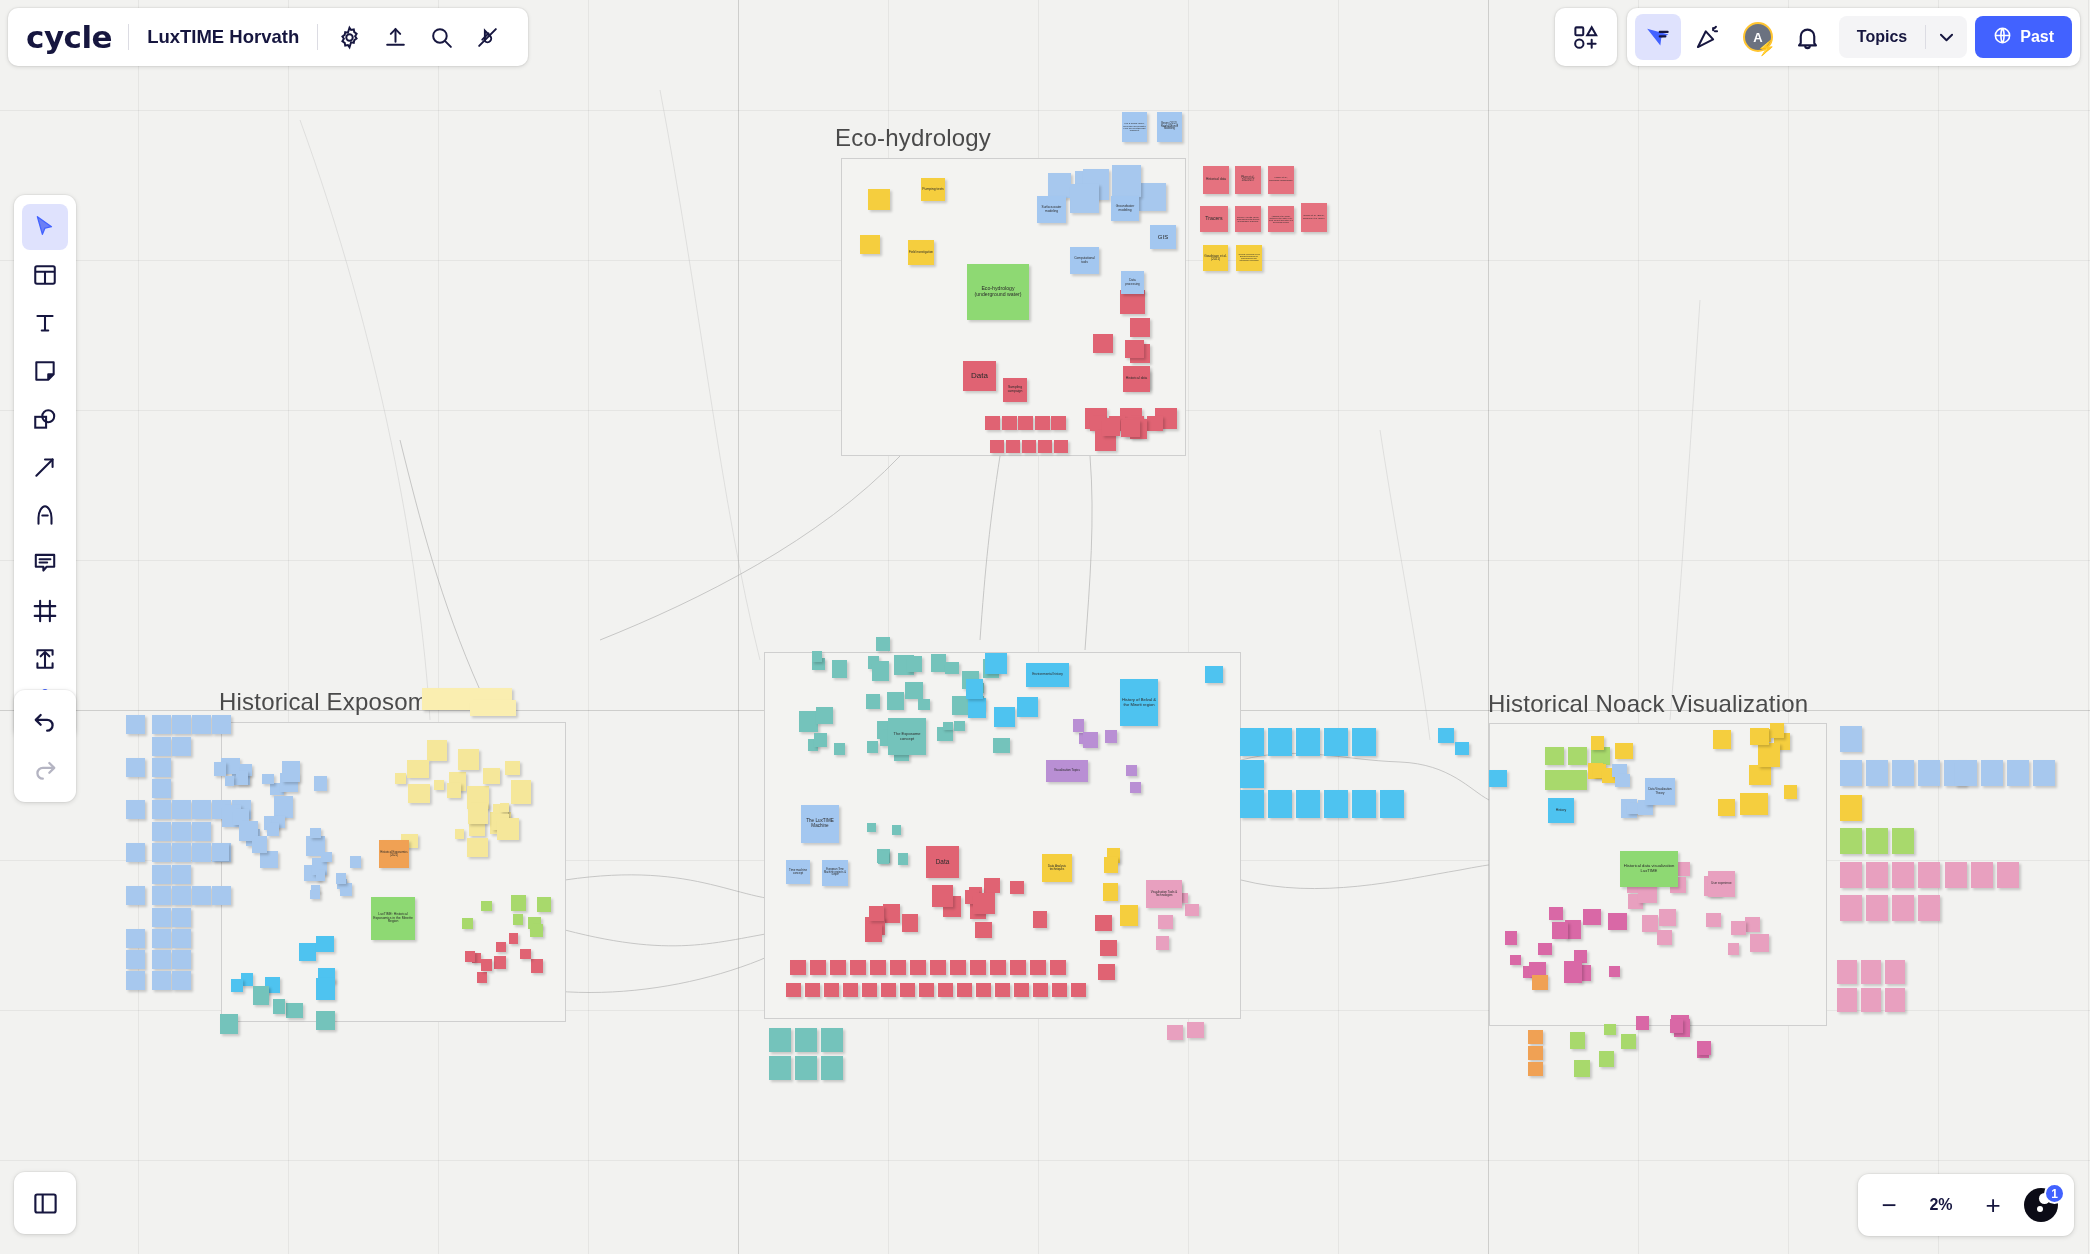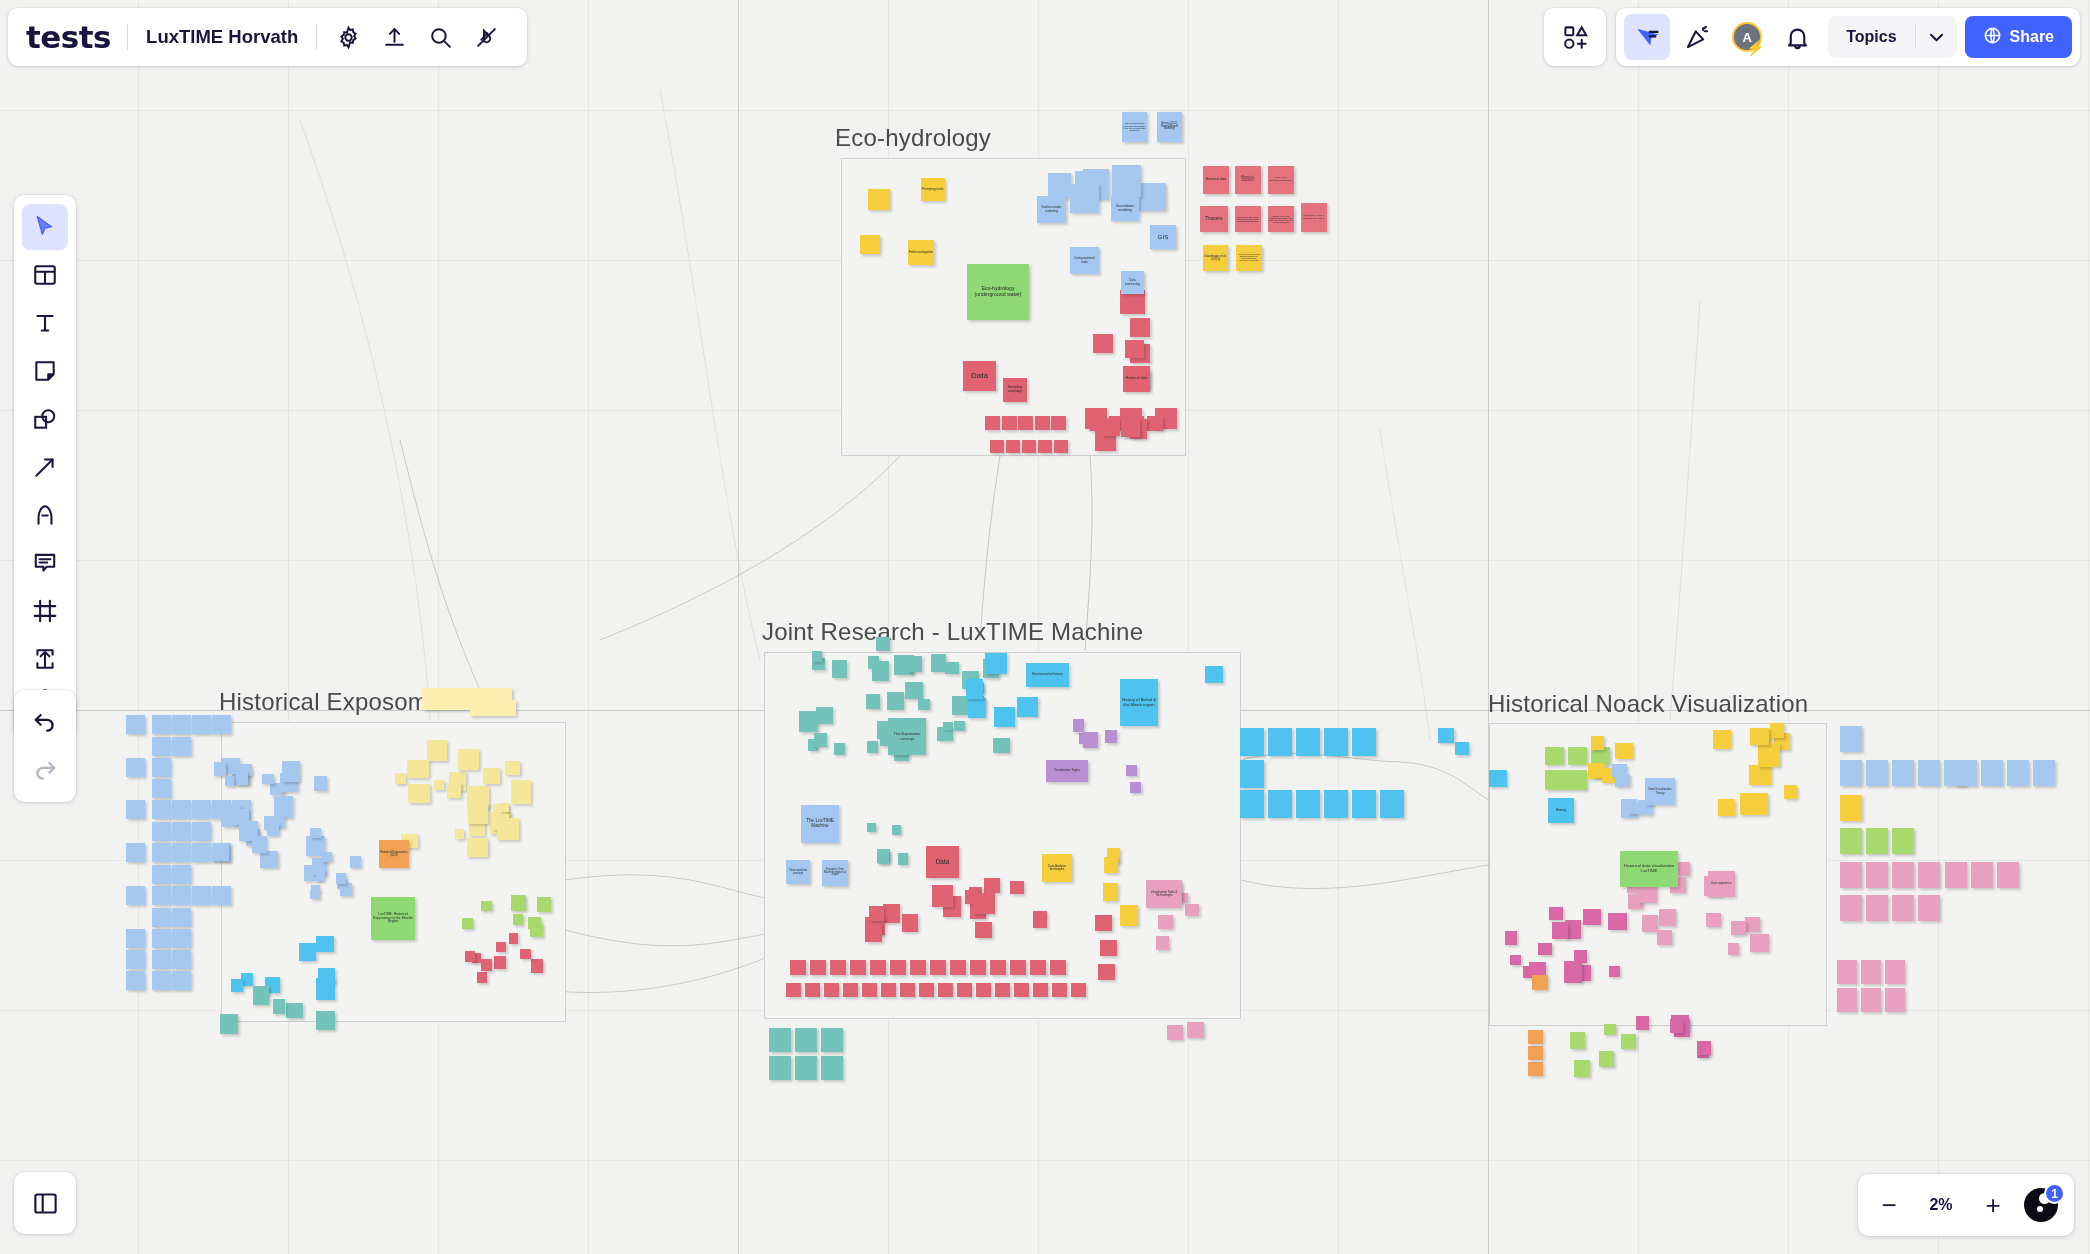--- a/index.html
+++ b/index.html
@@ -186,21 +186,20 @@
       <path d="M1380,430 C1400,560 1420,660 1430,740"></path>
       <path d="M1700,300 C1690,450 1680,600 1670,720"></path>
     </g>
   </svg>
 
 <div class="frame" style="left: 841px; top: 158px; width: 345px; height: 298px;"></div>
     <div class="frame-title" style="left: 835px; top: 124px;">Eco-hydrology</div>
     <div class="frame" style="left: 221px; top: 722px; width: 345px; height: 300px;"></div>
     <div class="frame-title" style="left: 219px; top: 688px;">Historical Exposomics</div>
     <div class="frame" style="left: 764px; top: 652px; width: 477px; height: 367px;"></div>
-    <div class="frame-title" style="left: 762px; top: 618px;">Joint Research - LuxTIME Machine</div>
     <div class="frame" style="left: 1489px; top: 723px; width: 338px; height: 303px;"></div>
     <div class="frame-title" style="left: 1488px; top: 690px;">Historical Noack Visualization</div>
     <div class="note" style="left: 868px; top: 189px; width: 22px; height: 21px; background: rgb(245, 206, 62); font-size: 2.6px;"></div>
     <div class="note" style="left: 860px; top: 235px; width: 20px; height: 19px; background: rgb(245, 206, 62); font-size: 2.6px;"></div>
     <div class="note" style="left: 1075px; top: 171px; width: 24px; height: 26px; background: rgb(167, 200, 238); font-size: 2.6px;"></div>
     <div class="note" style="left: 1048px; top: 173px; width: 23px; height: 25px; background: rgb(167, 200, 238); font-size: 2.6px;"></div>
     <div class="note" style="left: 1083px; top: 169px; width: 26px; height: 31px; background: rgb(167, 200, 238); font-size: 2.6px;"></div>
     <div class="note" style="left: 1070px; top: 184px; width: 29px; height: 29px; background: rgb(167, 200, 238); font-size: 2.6px;"></div>
     <div class="note" style="left: 1138px; top: 183px; width: 28px; height: 28px; background: rgb(167, 200, 238); font-size: 2.6px;"></div>
     <div class="note" style="left: 1112px; top: 165px; width: 29px; height: 32px; background: rgb(167, 200, 238); font-size: 2.6px;"></div>
@@ -627,21 +626,21 @@
     <div class="note" style="left: 1157px; top: 112px; width: 25px; height: 30px; background: rgb(163, 199, 240); font-size: 2.6px;">Beven (2012), Rainfall-Runoff Modelling</div>
     <div class="note" style="left: 1235px; top: 166px; width: 26px; height: 28px; background: rgb(229, 114, 127); font-size: 2.6px;">Pfizer et al., 2002/2017</div>
     <div class="note" style="left: 1268px; top: 166px; width: 26px; height: 28px; background: rgb(229, 114, 127); font-size: 2.4px;">Hosler et al., 2008/2014/2015/2016</div>
     <div class="note" style="left: 1235px; top: 206px; width: 26px; height: 26px; background: rgb(229, 114, 127); font-size: 2px;">Gooch &amp; Horvath (2003), Chronosequential tracers in subsurface hydrology</div>
     <div class="note" style="left: 1268px; top: 206px; width: 26px; height: 26px; background: rgb(229, 114, 127); font-size: 1.9px;">Aggarwal et al. (2005), Isotopes in the water cycle: Past, present and future of a developing science</div>
     <div class="note" style="left: 1301px; top: 203px; width: 26px; height: 29px; background: rgb(229, 114, 127); font-size: 2.4px;">Noack et al. (2016), Brianjes et al (2016)</div>
     <div class="note" style="left: 1236px; top: 245px; width: 26px; height: 26px; background: rgb(245, 206, 62); font-size: 1.7px;">Heinrichs Kommando und zu Bodenuntersuchung der Bodensicherung des Untergrund in Luxemburg</div>
   </div>
 
 <div id="topbar-left">
-  <div class="miro-logo">tests</div>
+  <div class="miro-logo">cycle</div>
   <div class="vdiv"></div>
   <div class="board-title">LuxTIME Horvath</div>
   <div class="vdiv"></div>
   <div class="hdr-icons">
     <div class="hdr-icon" title="Settings">
       <svg width="25" height="25" viewBox="0 0 24 24" fill="none" stroke="#16163f" stroke-width="1.9">
         <circle cx="12" cy="12" r="3.1"></circle>
         <path d="M12 2.6l1.5 2.2 2.6-.5.5 2.6 2.2 1.5-1.4 2.3 1.4 2.3-2.2 1.5-.5 2.6-2.6-.5L12 21.4l-1.5-2.2-2.6.5-.5-2.6-2.2-1.5 1.4-2.3-1.4-2.3 2.2-1.5.5-2.6 2.6.5z"></path>
       </svg>
     </div>
@@ -713,21 +712,21 @@
           </svg>
       </div>
     </div>
     <div class="share-btn">
       <span>
         <svg width="19" height="19" viewBox="0 0 24 24" fill="none" stroke="#fff" stroke-width="2">
           <circle cx="12" cy="12" r="9"></circle>
             <path d="M3 12h18M12 3c2.6 3 2.6 15 0 18M12 3c-2.6 3-2.6 15 0 18"></path>
         </svg>
       </span>
-      <span>Share</span>
+      <span>Past</span>
     </div>
   </div>
 </div>
 
 <div id="toolbar">
   <div class="tool sel">
     <svg width="26" height="26" viewBox="0 0 24 24" fill="#6b7ff5" stroke="#4262ff" stroke-width="1.2" stroke-linejoin="round">
       <path d="M5 2.5l13 9.2-6 1.3-2.4 5.8z"></path>
     </svg>
   </div>

